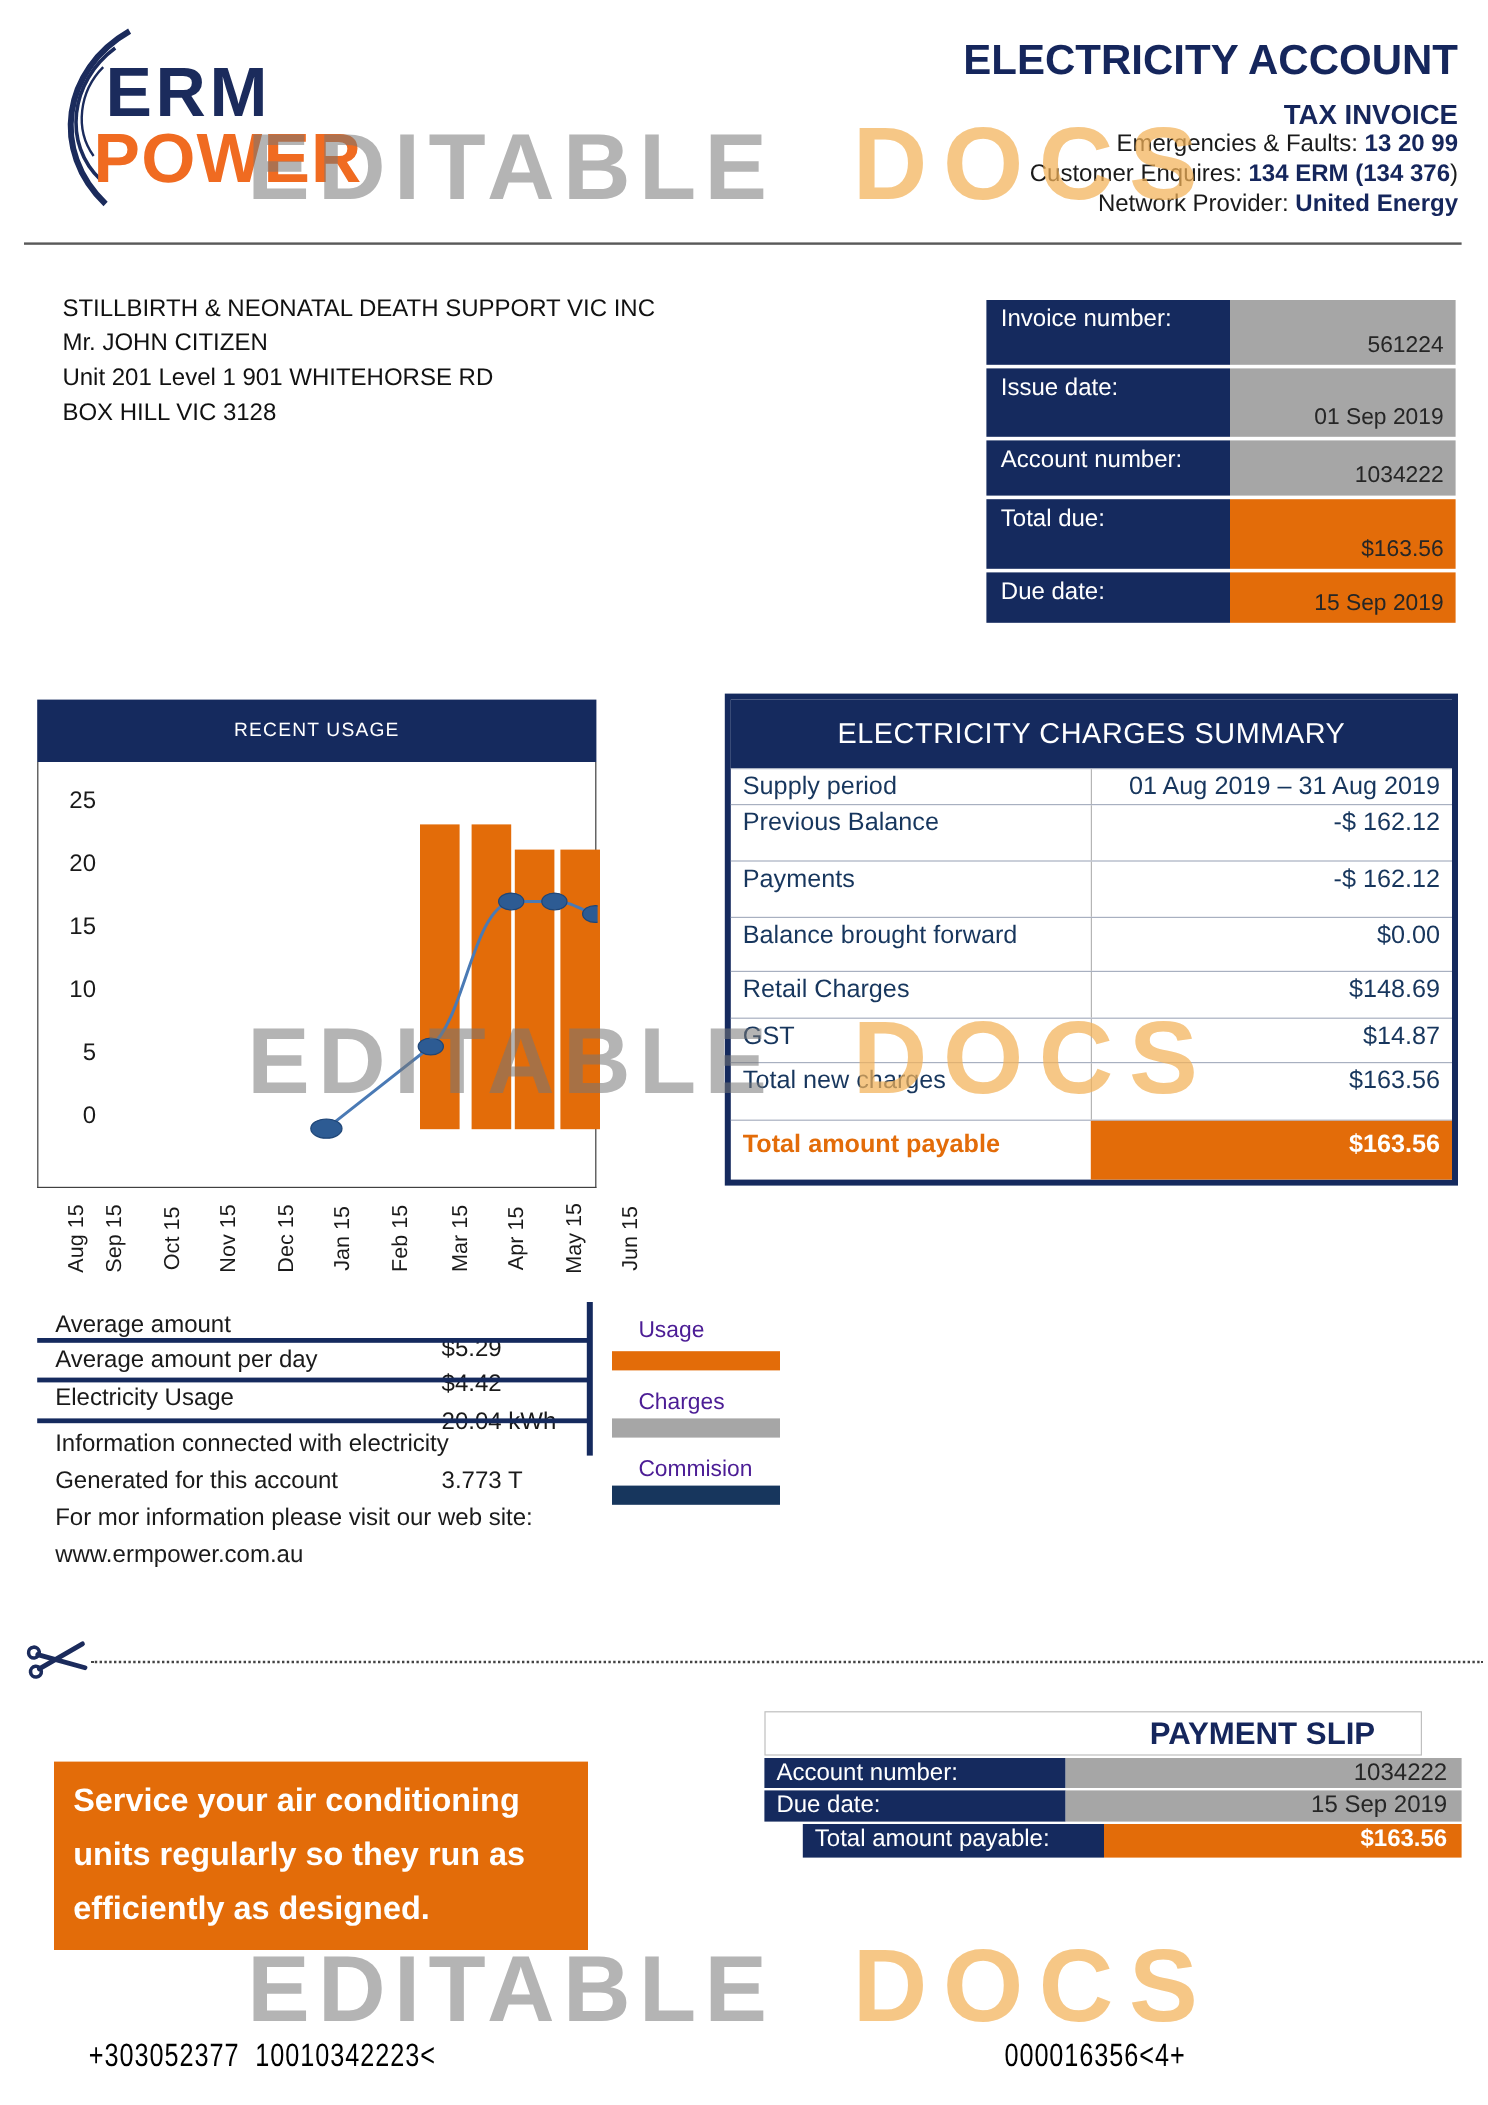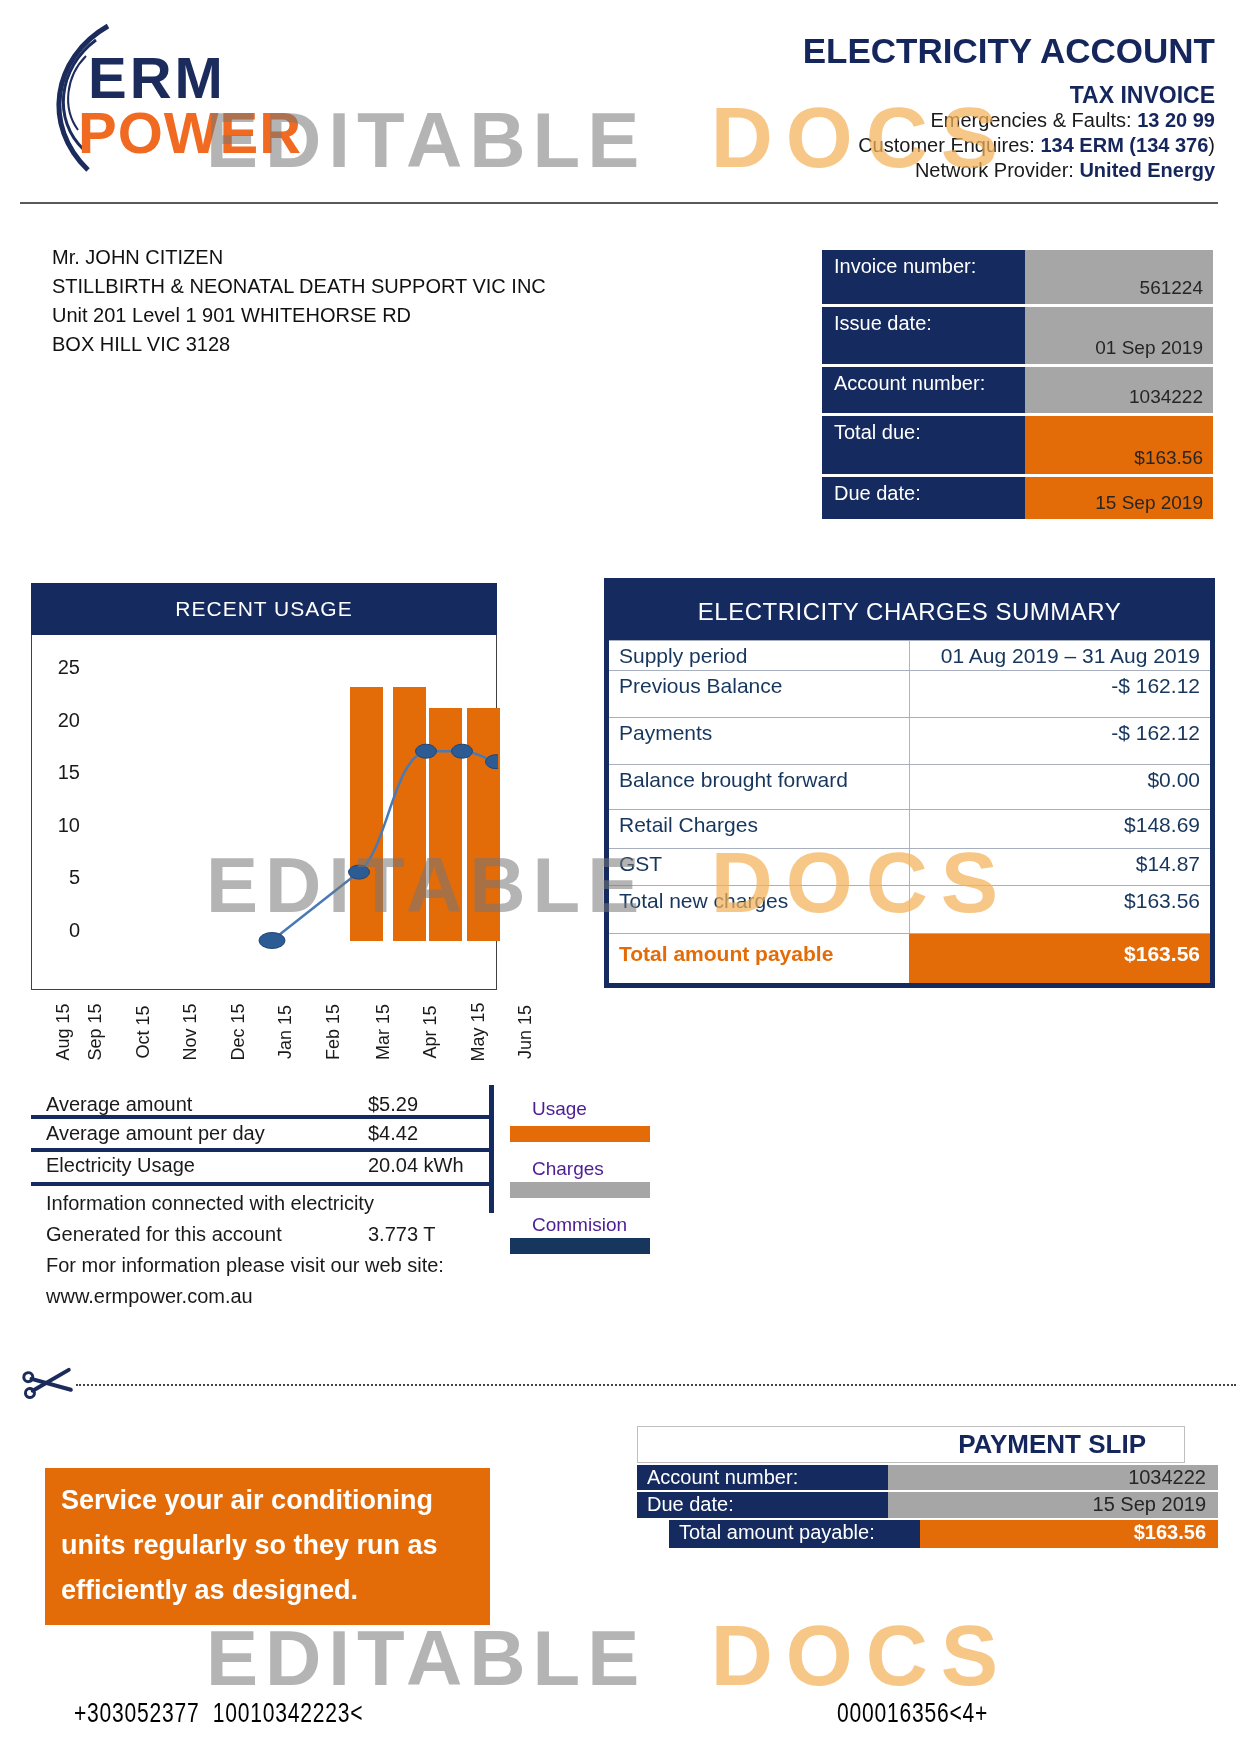--- a/index.html
+++ b/index.html
@@ -33,42 +33,42 @@
   #invoice-box{position:absolute;left:822px;top:250px;width:391px;}
   .inv-row{display:flex;margin-bottom:3px;}
   .inv-row .lbl{width:203px;background:#152a5e;color:#fff;font-size:20px;padding:5px 0 0 12px;box-sizing:border-box;}
   .inv-row .val{flex:1;display:flex;align-items:flex-end;justify-content:flex-end;
                 font-size:19px;color:#262626;padding:0 10px 5px 0;box-sizing:border-box;}
   .tone-gray{background:#a6a6a6;}
   .tone-orange{background:#e36c09;}
 
   
   #chart{position:absolute;left:31px;top:583px;width:466px;}
-  #chart-title{height:52px;background:#152a5e;color:#fff;font-size:21px;line-height:52px;text-align:center;letter-spacing:1px;}
+  #chart-title{height:52px;background:#152a5e;color:#fff;font-size:16px;line-height:52px;text-align:center;letter-spacing:1px;}
   #plot{position:relative;height:355px;border:1px solid #404040;border-top:none;background:#fff;box-sizing:border-box;}
   .ylab{position:absolute;left:0;width:48px;text-align:right;font-size:20px;color:#1a1a1a;height:26px;line-height:26px;}
   .bar{position:absolute;bottom:48px;width:33px;}
   #lineplot{position:absolute;left:0;top:0;}
   .xlab{position:absolute;width:80px;height:20px;line-height:20px;text-align:center;font-size:18px;color:#1a1a1a;
         transform:rotate(-90deg);}
 
   
   #charges{position:absolute;left:604px;top:578px;width:611px;border:5px solid #152a5e;box-sizing:border-box;background:#fff;}
   #charges-title{height:57px;background:#152a5e;color:#fff;font-size:24px;line-height:57px;text-align:center;letter-spacing:0.5px;}
   .chg-row{display:flex;border-top:1px solid #a8b0c0;box-sizing:border-box;}
   .chg-row .lbl{width:300px;padding:3px 0 0 10px;font-size:21px;color:#17365d;box-sizing:border-box;}
   .chg-row .val{flex:1;border-left:1px solid #b5b5b5;text-align:right;padding:3px 10px 0 0;
                 font-size:21px;color:#17365d;box-sizing:border-box;}
   .chg-row.total .lbl{color:#e36c09;font-weight:700;padding-top:8px;}
   .chg-row.total .val{background:#e36c09;color:#fff;font-weight:700;border-left:none;padding-top:8px;}
 
   
   #stats{position:absolute;left:31px;top:1085px;width:462px;height:140px;}
   .stat-lbl{position:absolute;left:15px;font-size:20px;color:#1a1a1a;height:24px;}
-  .stat-val{position:absolute;left:337px;font-size:20px;color:#1a1a1a;height:24px;}
+  .stat-val{position:absolute;left:337px;font-size:20px;color:#1a1a1a;height:24px;margin-top:20px;}
   .stat-rule{position:absolute;left:0;width:460px;height:4px;background:#152a5e;}
   #stat-vrule{position:absolute;left:489px;top:1085px;width:5px;height:128px;background:#152a5e;}
   #info{position:absolute;left:46px;top:1188px;font-size:20px;line-height:31px;color:#1a1a1a;}
   #info .info-val{display:inline-block;}
   #info .w322{display:inline-block;width:322px;}
 
   
   #legend{position:absolute;left:510px;top:1085px;width:150px;height:180px;}
   .lg-lbl{position:absolute;left:22px;font-size:19px;color:#4c1d95;height:22px;}
   .lg-sw{position:absolute;left:0;width:140px;height:16px;}
@@ -128,22 +128,22 @@
     <div class="hdr-sub">TAX INVOICE</div>
     <div id="contacts">
         <div class="hdr-line"><span class="lbl">Emergencies &amp; Faults: </span><span class="val">13 20 99</span><span class="suf"></span></div>
         <div class="hdr-line"><span class="lbl">Customer Enquires: </span><span class="val">134 ERM (134 376</span><span class="suf">)</span></div>
         <div class="hdr-line"><span class="lbl">Network Provider: </span><span class="val">United Energy</span><span class="suf"></span></div>
       </div>
   </div>
   <div id="hdr-rule"></div>
 
   <div id="address">
+      <div>STILLBIRTH &amp; NEONATAL DEATH SUPPORT VIC INC</div>
       <div>Mr. JOHN CITIZEN</div>
-      <div>STILLBIRTH &amp; NEONATAL DEATH SUPPORT VIC INC</div>
       <div>Unit 201 Level 1 901 WHITEHORSE RD</div>
       <div>BOX HILL VIC 3128</div>
     </div>
 
   <div id="invoice-box">
       <div class="inv-row" style="height: 54px;">
         <div class="lbl">Invoice number:</div>
         <div class="val tone-gray">561224</div>
       </div>
       <div class="inv-row" style="height: 57px;">

